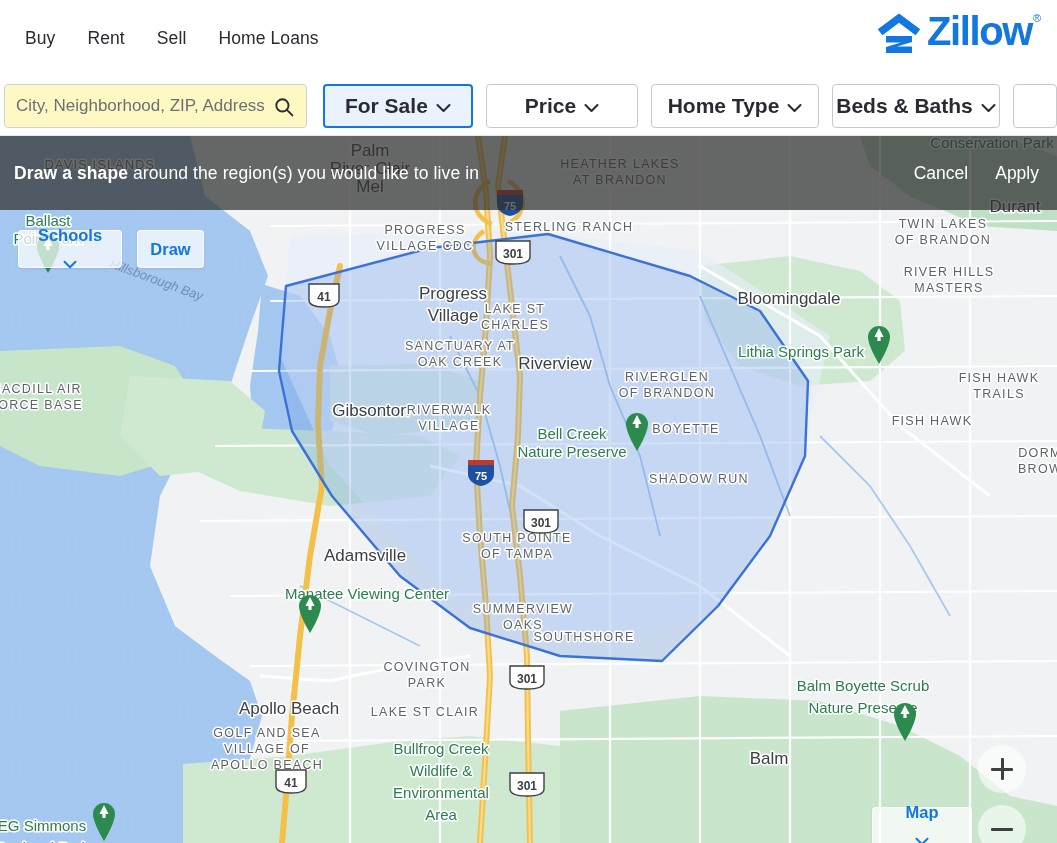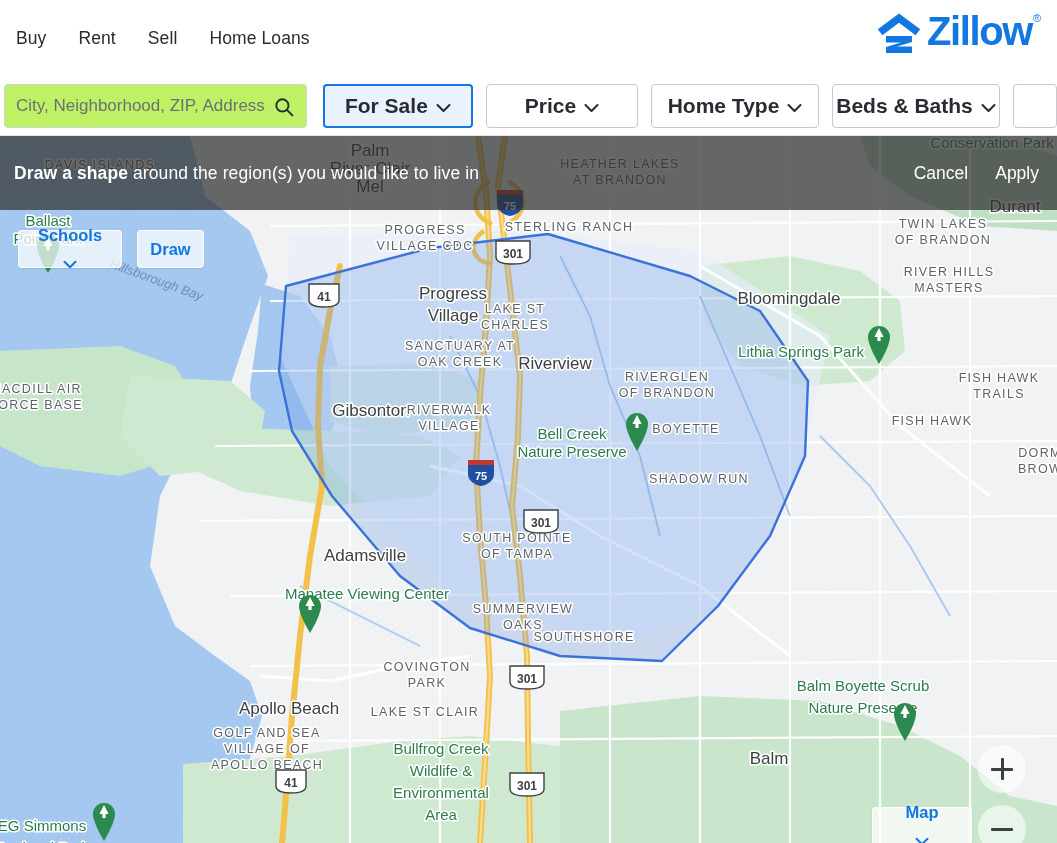--- a/index.html
+++ b/index.html
@@ -15,21 +15,21 @@
   
   .header {
     position: absolute; top: 0; left: 0;
     width: 1057px; height: 76px;
     background: #fff;
     display: flex; align-items: center;
     z-index: 40;
   }
   .nav {
     display: flex; align-items: center;
-    gap: 0px; padding-left: 0;
+    gap: 0px; padding-left: 9px;
   }
   .nav-item {
     font-size: 17.5px; color: #2a2a33;
     padding: 6px 16px;
     cursor: pointer; white-space: nowrap;
     letter-spacing: .1px;
   }
   .logo-wrap {
     position: absolute; right: 16px; top: 12px;
     display: flex; align-items: flex-start;
@@ -53,21 +53,21 @@
     display: flex; align-items: center;
     padding-left: 4px;
     z-index: 40;
     border-bottom: 1px solid #e8e8ea;
   }
   .search-box {
     position: relative;
     width: 338px; height: 44px;
     border: 1px solid #d1d1d6; border-radius: 4px;
     display: flex; align-items: center;
-    background: #bef264;
+    background: #fef9c3;
     margin-right: 16px;
   }
   .search-box input {
     border: 0; outline: 0;
     width: 290px; height: 40px;
     padding-left: 11px;
     font-size: 17px; color: #2a2a33;
     font-family: "Liberation Sans", sans-serif;
     background: transparent;
   }

